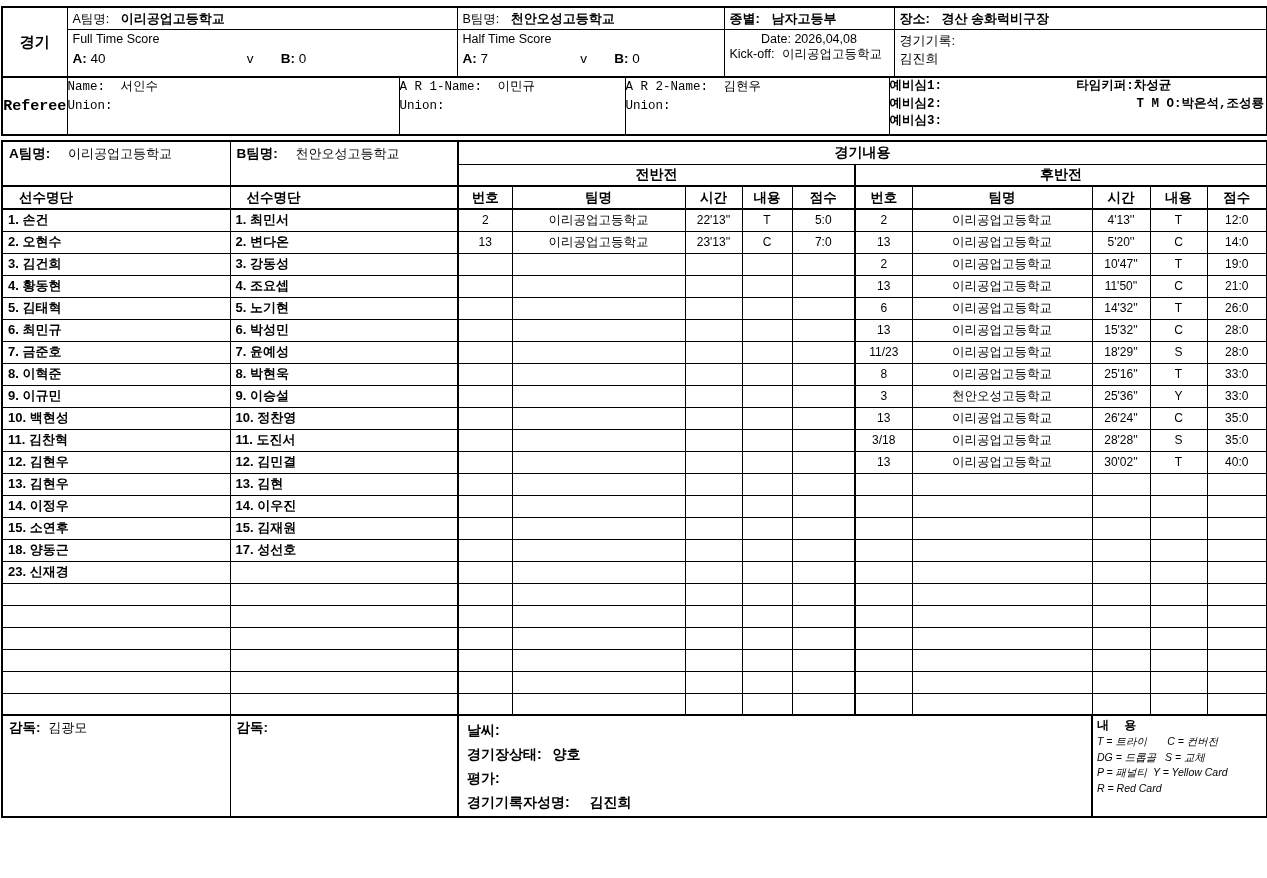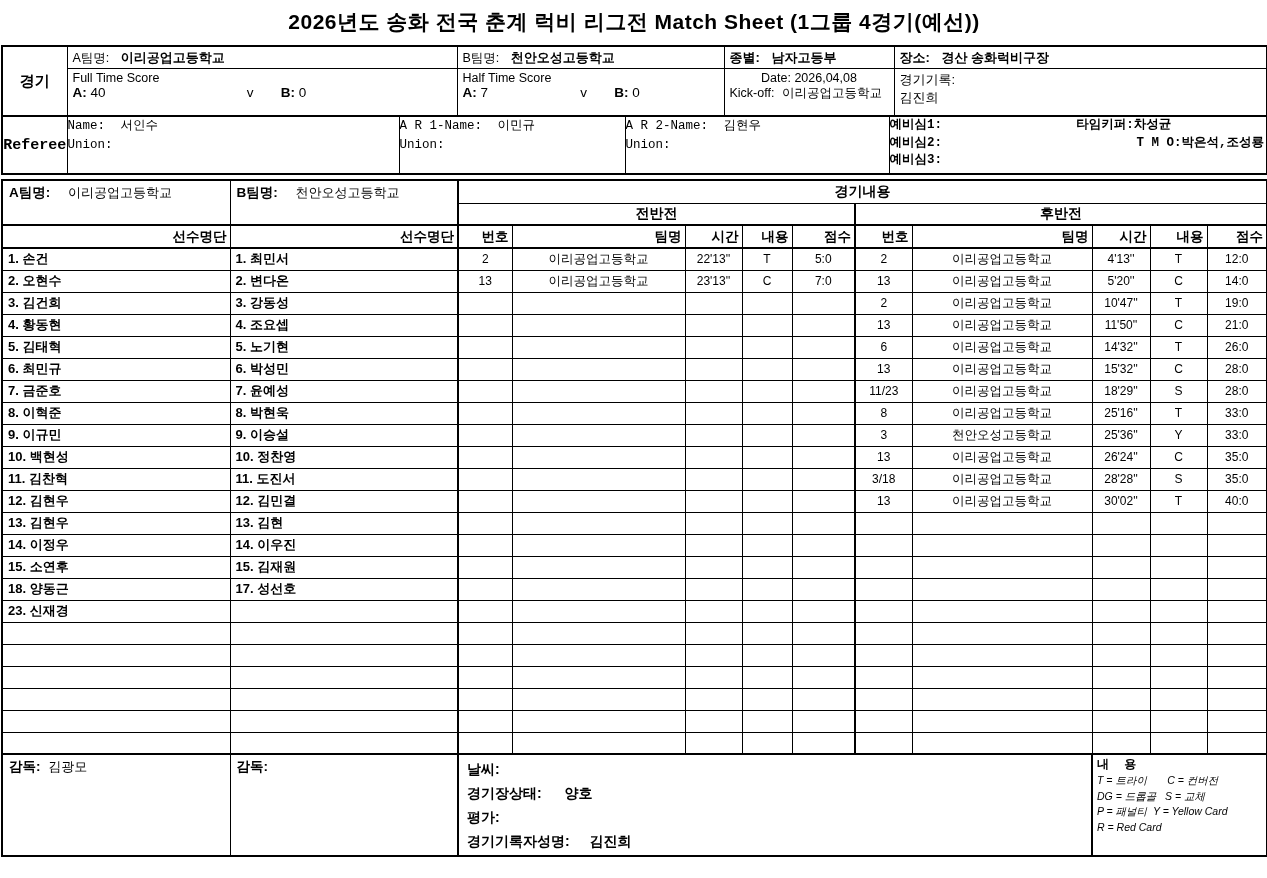--- a/index.html
+++ b/index.html
@@ -19,63 +19,62 @@
   .info-table td { border: 1px solid #000; padding: 0; vertical-align: top; overflow: hidden; }
   .row-label-cell {
     text-align: center; vertical-align: middle !important;
     font-weight: bold; font-size: 15px;
   }
   .sub-top { height: 22px; border-bottom: 1px solid #000; padding: 2px 5px; font-size: 12.5px; white-space: nowrap; }
   .sub-bottom { height: 46px; padding: 2px 5px; font-size: 12.5px; }
   .lbl { }
   .val { margin-left: 8px; }
   .kr-strong { font-weight: bold; font-size: 13px; }
-  .score-line { display: flex; font-size: 13.5px; white-space: pre; }
+  .score-line { display: flex; font-size: 13.5px; margin-top: 5px; white-space: pre; }
   .score-a { width: 46%; }
   .score-v { width: 34px; }
   .b { font-weight: bold; }
   .ref-table { width: 1265px; border: 2px solid #000; margin-top: -2px; }
   .ref-table td { border: 1px solid #000; padding: 0; vertical-align: top; overflow: hidden; font-family: Liberation Mono, monospace; }
   .ref-cell { padding: 8px 6px 0 6px; font-size: 12.5px; line-height: 19px; white-space: nowrap; }
   .res-cell { padding: 2px 5px 0 5px; }
   .res-grid { display: grid; grid-template-columns: 92px 1fr; font-size: 12.5px; font-weight: bold; line-height: 17.5px; }
   .res-v1 { text-align: center; }
   .res-v2 { text-align: right; padding-right: 2px; }
   
   .main-table { width: 1265px; border: 2px solid #000; margin-top: 4px; }
   .main-table td { border: 1px solid #000; padding: 0 3px; overflow: hidden; white-space: nowrap; }
   .teamhead { vertical-align: top; padding: 3px 6px !important; font-size: 13px; }
   .teamhead .tlabel { font-weight: bold; font-size: 13.5px; }
   .teamhead .tname { margin-left: 14px; }
   .content-head { text-align: center; font-weight: bold; font-size: 14px; height: 23px; }
   .half-head { text-align: center; font-weight: bold; font-size: 14px; height: 22px; }
   .colhead td { border-top: 2px solid #000 !important; border-bottom: 2px solid #000 !important;
-    font-weight: bold; font-size: 13.5px; height: 23px; text-align: right; }
-  .colhead td.roster-head { text-align: right; padding-left: 5px; }
+    font-weight: bold; font-size: 13.5px; height: 23px; text-align: center; }
+  .colhead td.roster-head { text-align: left; padding-left: 16px; }
   .sec-start { border-left: 2px solid #000 !important; }
   tr.data-row { height: 22px; }
   td.name-cell { font-weight: bold; font-size: 13px; padding: 0 5px; margin-left: 12px; }
   td.ec { text-align: center; font-size: 12px; }
   td.ec-team { text-align: center; font-size: 12.5px; }
   tr.footer-row td { border-top: 2px solid #000; vertical-align: top; height: 98px; }
   .coach-cell { padding: 3px 6px !important; font-size: 13px; }
   .coach-cell .clabel { font-weight: bold; font-size: 13.5px; }
   .weather-cell { padding: 2px 8px !important; font-size: 14px; font-weight: bold; line-height: 24px; }
-  .weather-cell .wval { margin-left: 19px; }
+  .weather-cell .wval { margin-left: 7px; }
   .weather-cell .wval2 { margin-left: 16px; }
   .legend-cell { padding: 1px 4px !important; }
   .legend-head { font-weight: bold; font-size: 12px; letter-spacing: 4px; font-family: Liberation Mono, monospace; }
   .legend-line { font-size: 10.5px; line-height: 15.5px; white-space: pre; font-style: italic; }
 </style>
 </head>
 <body>
 
 <div class="page">
 
-  <div class="title">2026년도 송화 전국 춘계 럭비 리그전  Match Sheet (1그룹 4경기(예선))</div>
 
   <table class="info-table">
     <colgroup>
         <col style="width:65px">
         <col style="width:390px">
         <col style="width:267px">
         <col style="width:170px">
         <col style="width:373px">
       </colgroup>
     <tbody>

